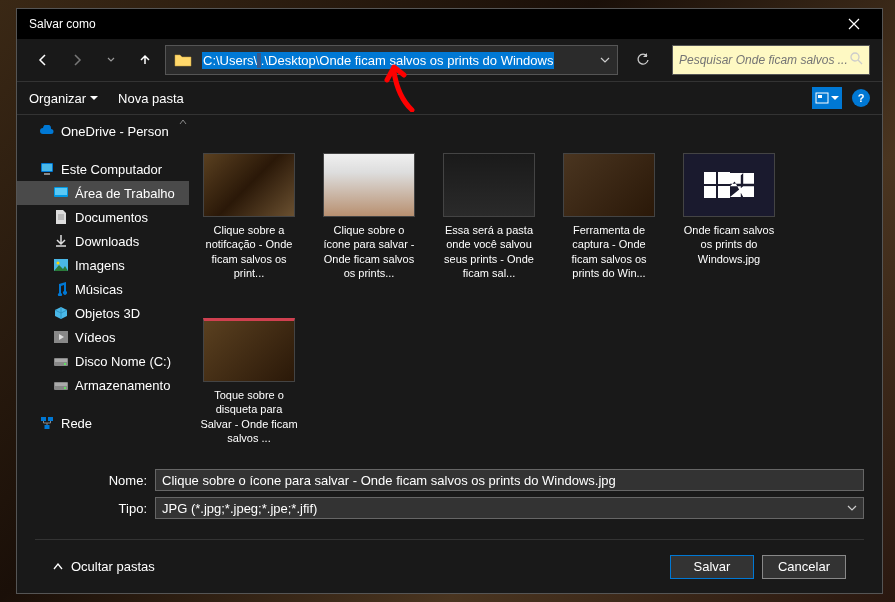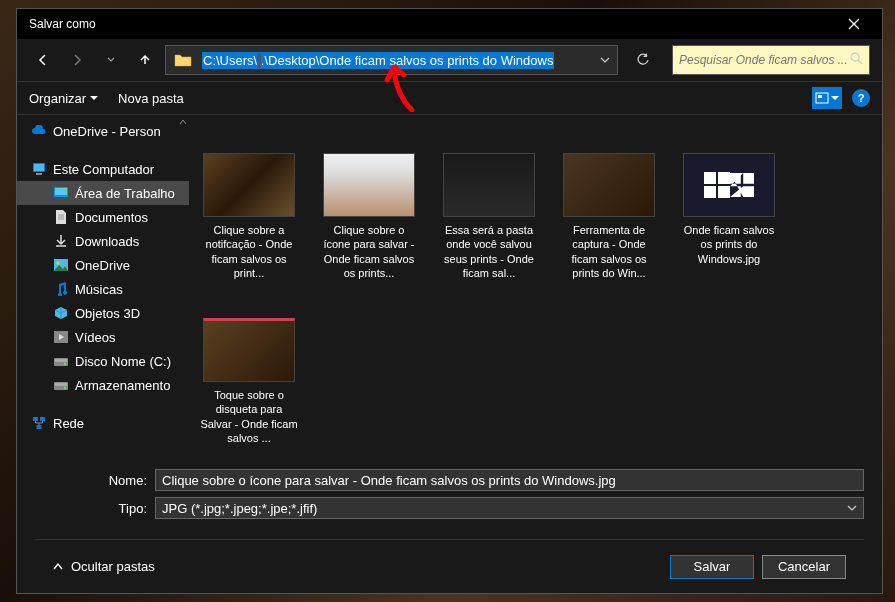--- a/index.html
+++ b/index.html
@@ -21,21 +21,21 @@
 .search-wrap { width: 198px; height: 30px; background: #fef9c3; border: 1px solid #555; display: flex; align-items: center; padding: 0 6px; margin-left: 8px; }
 .search-input { flex: 1; background: transparent; border: none; color: #888; font-size: 12px; outline: none; font-style: italic; }
 .search-icon { color: #ccc; }
 .toolbar { height: 34px; background: #191919; border-top: 1px solid #333; border-bottom: 1px solid #333; display: flex; align-items: center; padding: 0 12px; gap: 20px; }
 .tb-btn { color: #fff; font-size: 13px; display: flex; align-items: center; gap: 4px; cursor: pointer; }
 .tb-right { margin-left: auto; display: flex; align-items: center; gap: 10px; }
 .view-btn { width: 30px; height: 22px; background: #0078d4; display: flex; align-items: center; justify-content: center; color: #fff; }
 .help-btn { width: 18px; height: 18px; border-radius: 50%; background: #0078d4; color: #fff; display: flex; align-items: center; justify-content: center; font-size: 11px; font-weight: bold; }
 .content { flex: 1; display: flex; background: #191919; overflow: hidden; }
 .sidebar { width: 172px; background: #191919; overflow-y: auto; padding-top: 4px; position: relative; }
-.sb-item { height: 24px; display: flex; align-items: center; gap: 6px; padding-left: 14px; color: #fff; font-size: 13px; cursor: pointer; white-space: nowrap; overflow: hidden; }
+.sb-item { height: 24px; display: flex; align-items: center; gap: 6px; padding-left: 22px; color: #fff; font-size: 13px; cursor: pointer; white-space: nowrap; overflow: hidden; }
 .sb-item.selected { background: #4a4a4a; }
 .sb-item.nested { padding-left: 36px; }
 .sb-icon { width: 16px; height: 16px; flex-shrink: 0; display: flex; align-items: center; justify-content: center; }
 .sb-scroll-up { position: absolute; top: 0; right: 0; width: 12px; height: 14px; color: #888; display:flex; align-items:center; justify-content:center; }
 .main { flex: 1; background: #191919; padding: 20px 10px; display: flex; flex-wrap: wrap; gap: 20px; align-content: flex-start; overflow-y: auto; }
 .file-item { width: 100px; display: flex; flex-direction: column; align-items: center; gap: 6px; cursor: pointer; margin-top: 18px; }
 .thumb { width: 92px; height: 64px; background: #333; border: 1px solid #444; display: flex; align-items: center; justify-content: center; overflow: hidden; }
 .thumb.t1 { background: linear-gradient(135deg,#5a4020 0%,#2a1808 50%,#6a5030 100%); }
 .thumb.t2 { background: linear-gradient(180deg,#f0f0f0 0%,#ddd 30%,#b89070 100%); }
 .thumb.t3 { background: linear-gradient(180deg,#1a1a1a 0%,#2a2a2a 100%); }
@@ -208,21 +208,21 @@
             <span>Downloads</span>
           </div>
           <div class="sb-item nested">
             <span class="sb-icon">
               <svg width="14" height="12" viewBox="0 0 14 12">
                 <rect x="0" y="0" width="14" height="12" fill="#4ab8e8"></rect>
                 <circle cx="4" cy="4" r="1.5" fill="#ffd700"></circle>
                 <path d="M0 12 L5 6 L9 10 L11 7 L14 12 Z" fill="#2a7a3a"></path>
               </svg>
             </span>
-            <span>OneDrive</span>
+            <span>Imagens</span>
           </div>
           <div class="sb-item nested">
             <span class="sb-icon">
               <svg width="12" height="14" viewBox="0 0 12 14">
                 <path d="M4 2 L11 0 L11 9 A2 2 0 1 1 9 9 L9 3 L6 4 L6 11 A2 2 0 1 1 4 11 Z" fill="#0078d4"></path>
               </svg>
             </span>
             <span>Músicas</span>
           </div>
           <div class="sb-item nested">

